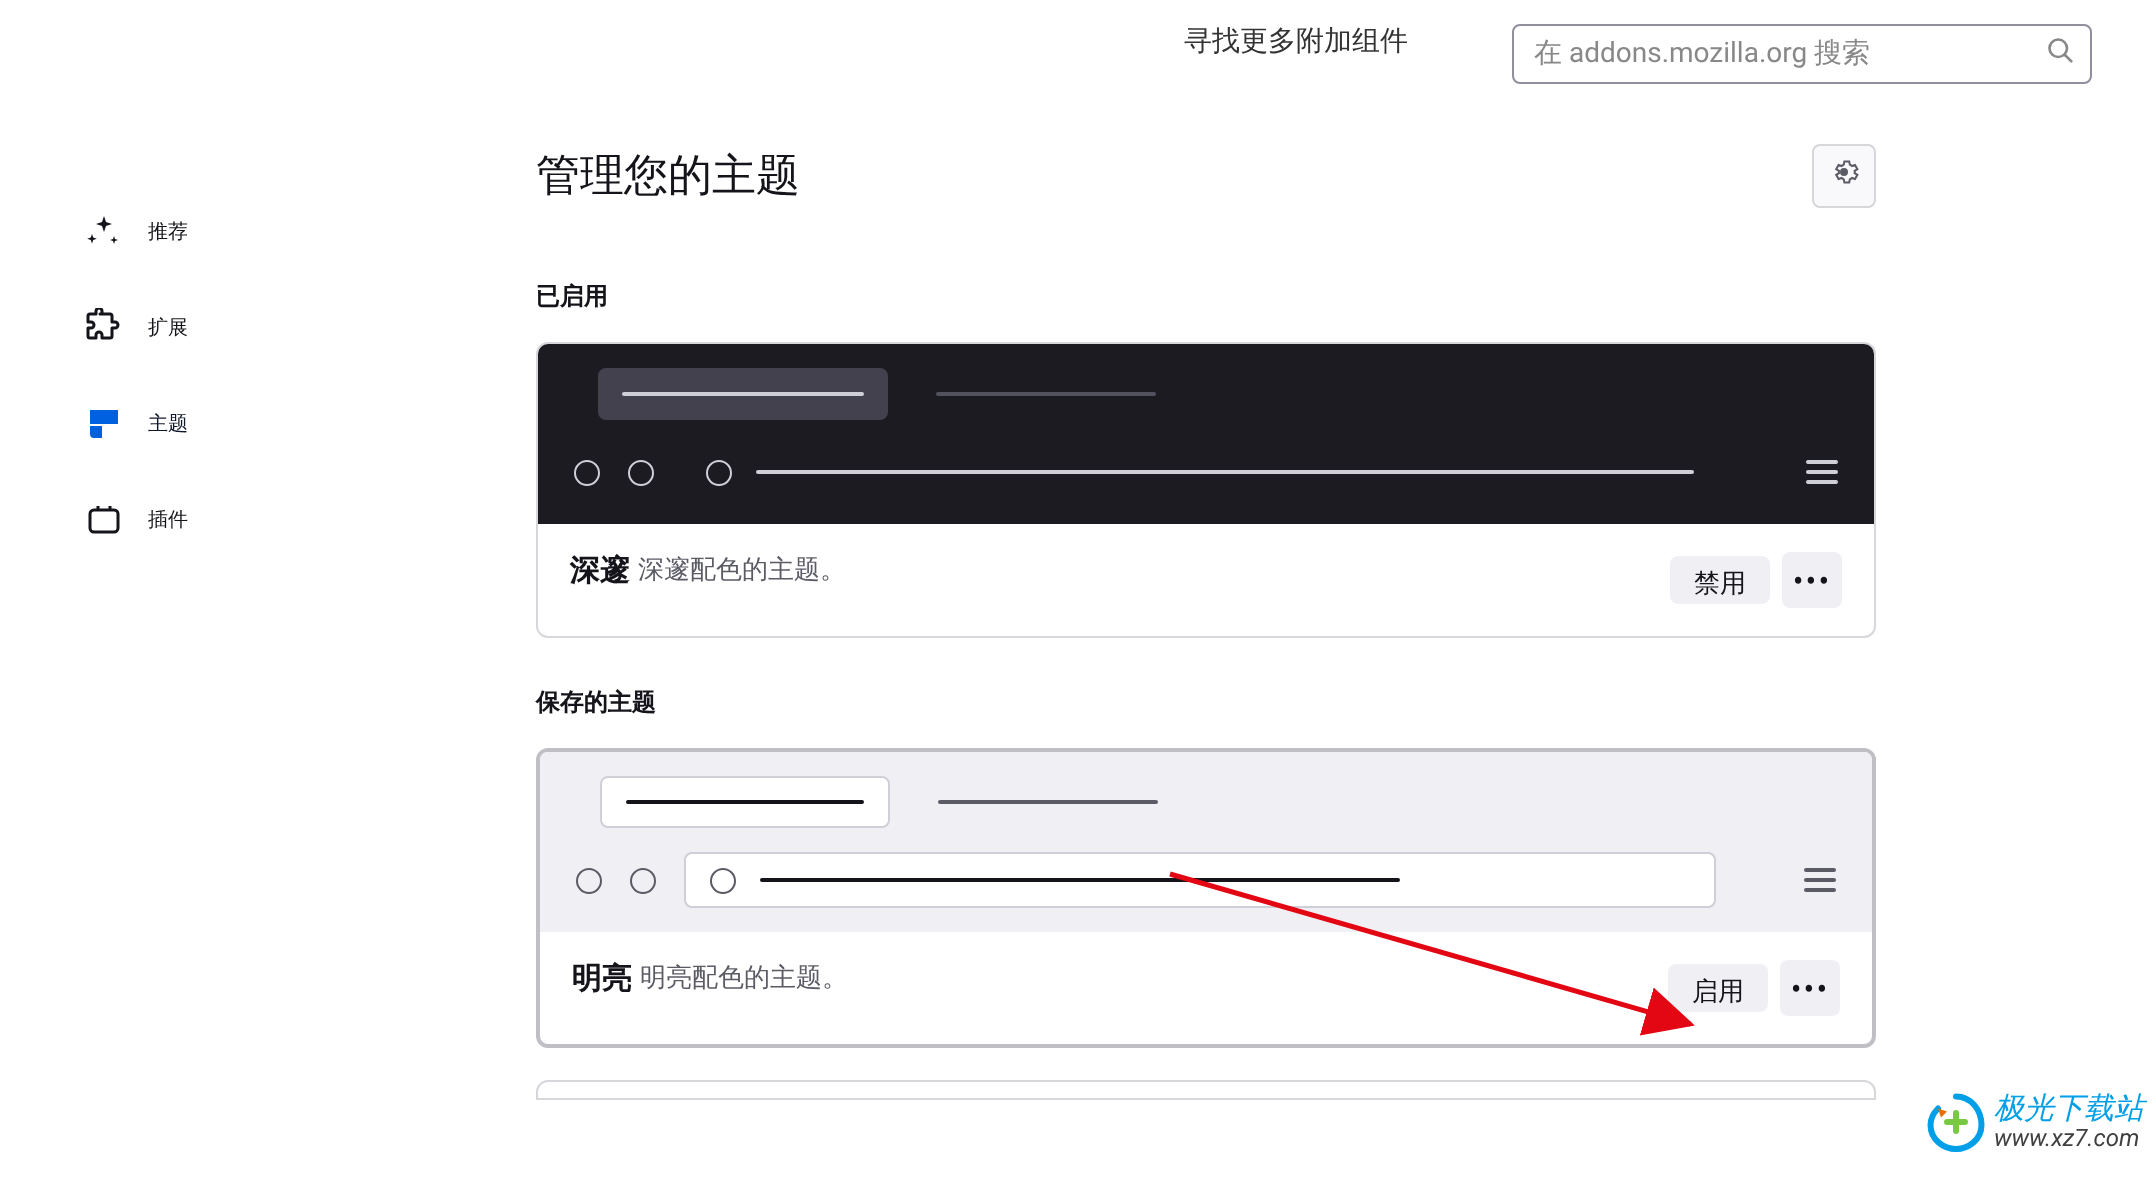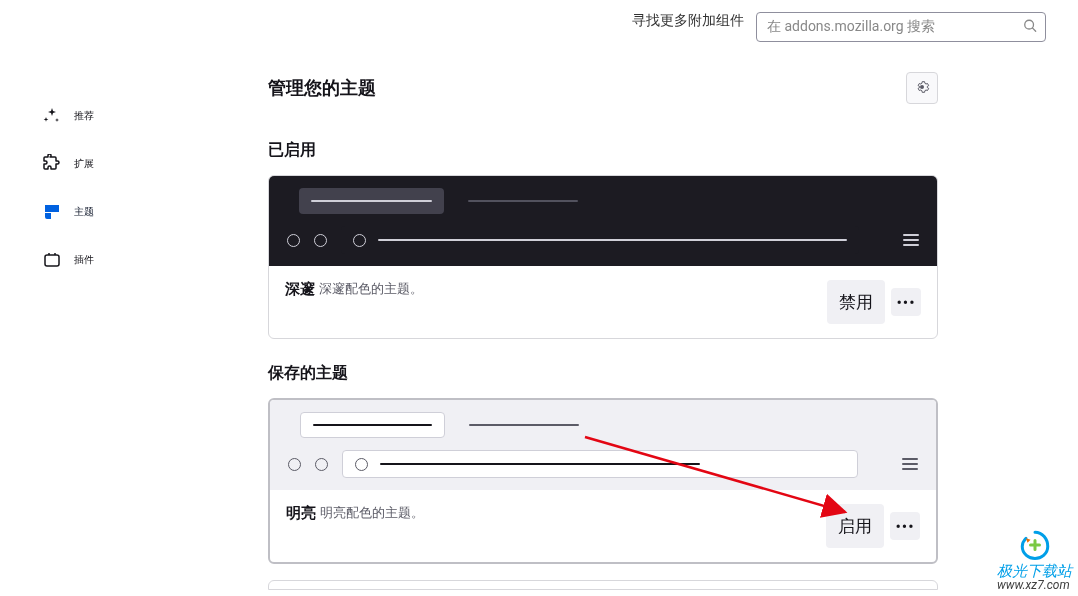--- a/index.html
+++ b/index.html
@@ -30,20 +30,21 @@
       width: 290px;
       height: 30px;
       border: 1px solid #8f8f9d;
       border-radius: 4px;
       padding: 0 32px 0 10px;
       font-size: 14px;
       color: #666;
       display: flex;
       align-items: center;
       position: relative;
+      margin-left: 40px;
     }
     .search-placeholder {
       color: #888;
     }
     .search-icon {
       position: absolute;
       right: 8px;
       top: 50%;
       transform: translateY(-50%);
       color: #888;
@@ -85,37 +86,37 @@
       padding-left: 68px;
       padding-right: 140px;
     }
     .page-header {
       display: flex;
       align-items: center;
       justify-content: space-between;
       margin-bottom: 36px;
     }
     .page-title {
-      font-size: 18px;
-      font-weight: 700;
+      font-size: 22px;
+      font-weight: 400;
       color: #15141a;
     }
     .gear-btn {
       width: 32px;
       height: 32px;
       border: 1px solid #d7d7db;
       border-radius: 4px;
       background: #f9f9fb;
       display: flex;
       align-items: center;
       justify-content: center;
       cursor: pointer;
     }
     .section-heading {
-      font-size: 16px;
+      font-size: 12px;
       font-weight: 700;
       color: #15141a;
       margin-bottom: 14px;
     }
     .theme-card {
       border: 1px solid #d7d7db;
       border-radius: 6px;
       background: #fff;
       margin-bottom: 24px;
       overflow: hidden;
@@ -297,24 +298,24 @@
     .card-actions {
       display: flex;
       gap: 6px;
       align-items: center;
     }
     .action-btn {
       background: #f0f0f4;
       border: none;
       border-radius: 4px;
       padding: 5px 12px;
-      font-size: 17px;
+      font-size: 13px;
       color: #15141a;
       cursor: pointer;
-      height: 44px;
+      height: 24px;
     }
     .more-btn {
       background: #f0f0f4;
       border: none;
       border-radius: 4px;
       width: 30px;
       height: 28px;
       font-size: 16px;
       color: #15141a;
       cursor: pointer;
@@ -324,26 +325,25 @@
       letter-spacing: 1px;
     }
     .arrow-annotation {
       position: absolute;
       left: 580px;
       top: 432px;
       pointer-events: none;
     }
     .watermark {
       position: absolute;
-      bottom: 4px;
+      bottom: 20px;
       right: 6px;
       display: flex;
       align-items: center;
       gap: 4px;
-      flex-direction: column;
     }
     .watermark-logo {
       width: 30px;
       height: 30px;
     }
     .watermark-text {
       display: flex;
       flex-direction: column;
       align-items: flex-start;
       line-height: 1.05;

